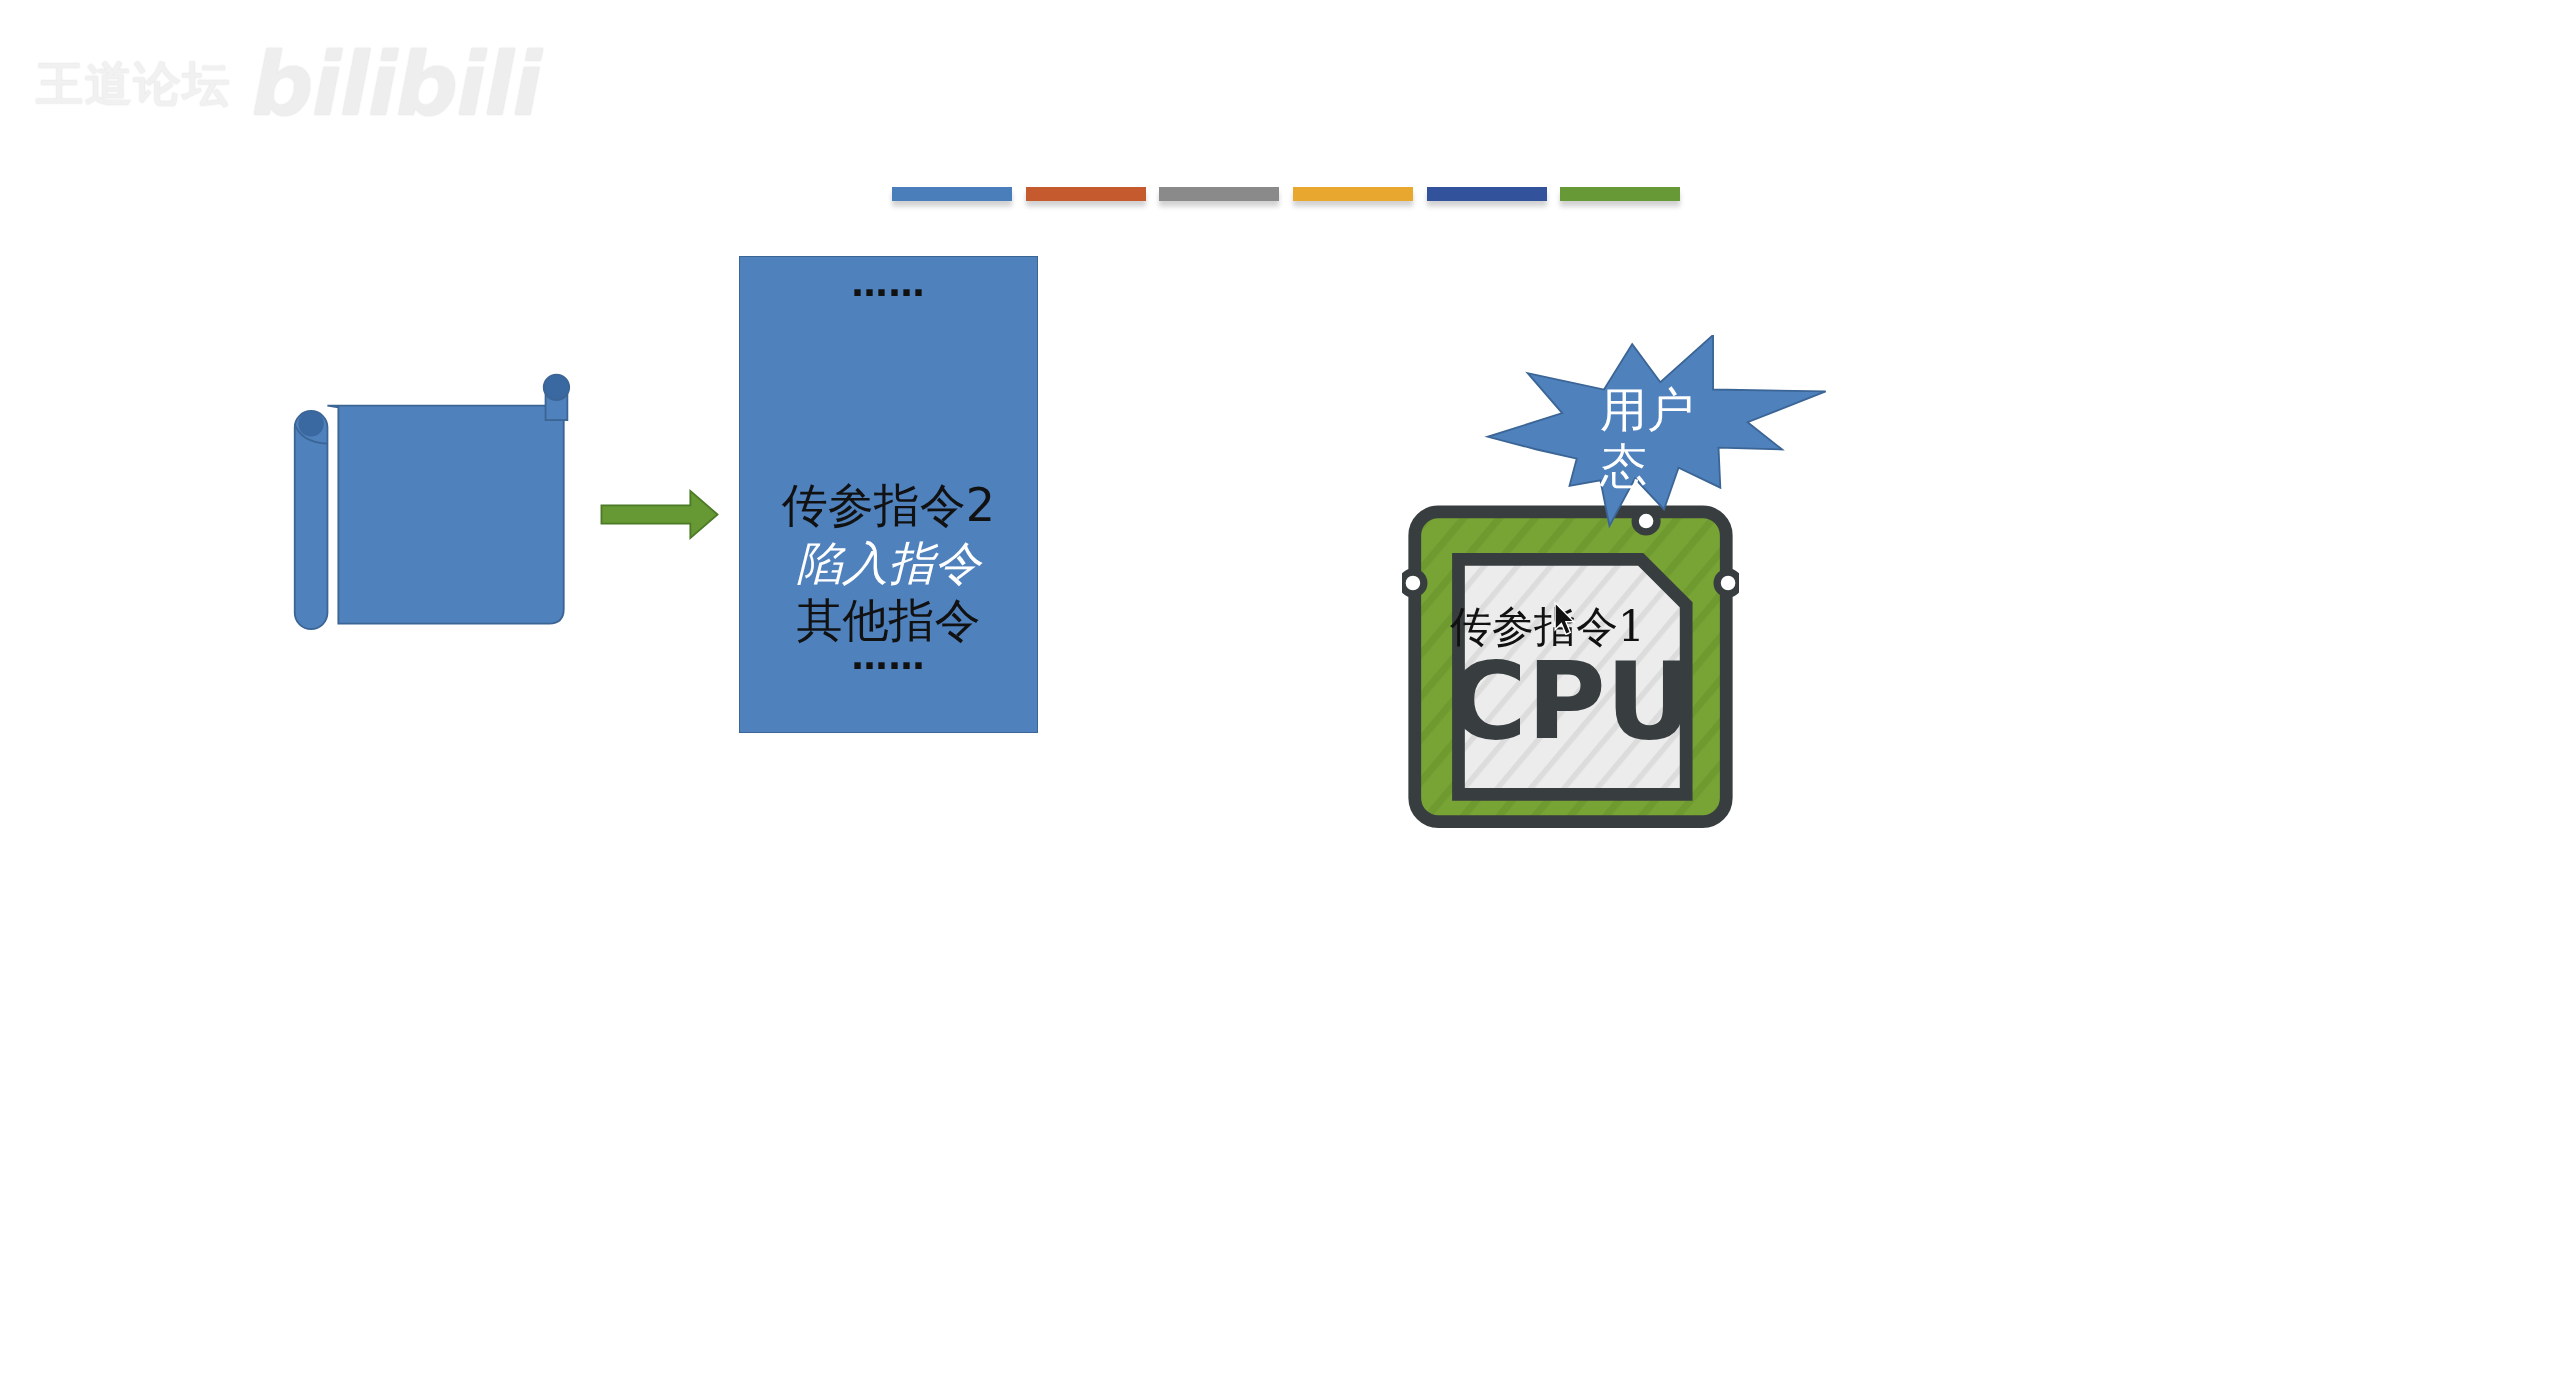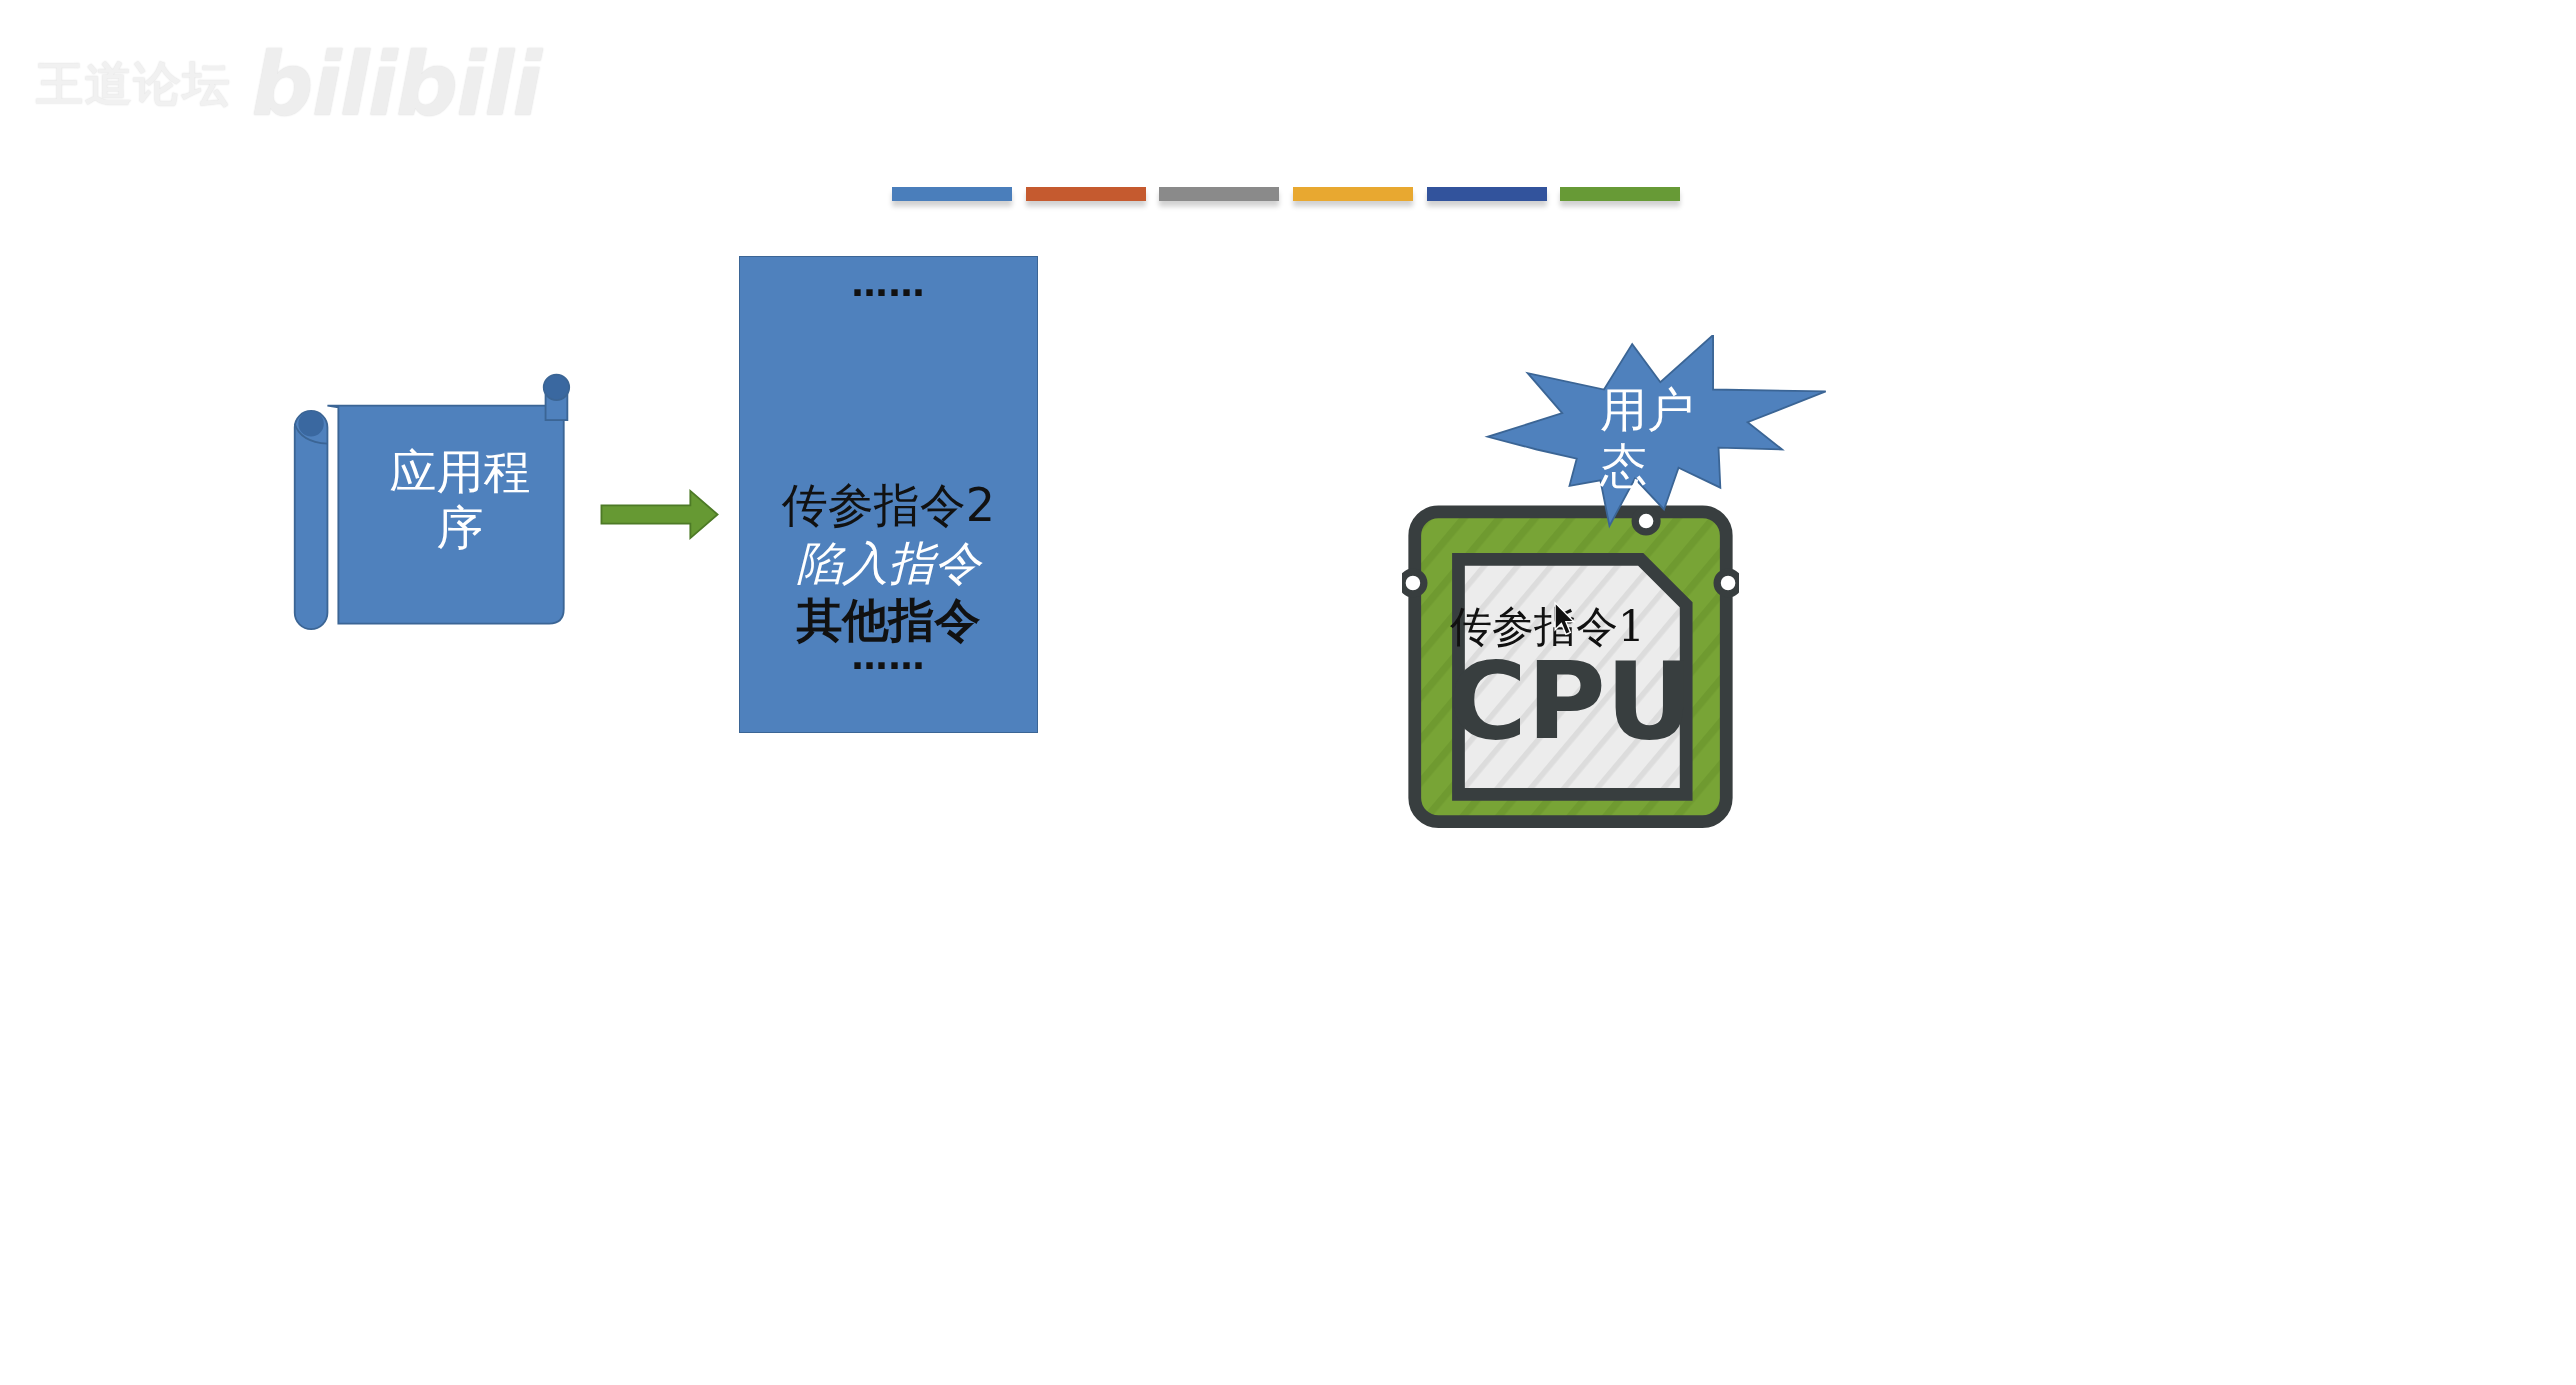--- a/index.html
+++ b/index.html
@@ -54,21 +54,21 @@
       font-size: 36px; font-weight: bold; color: #111; letter-spacing: 0.9px; line-height: 18px;
     }
     .instr-box .dots.top { top: 18px; }
     .instr-box .dots.bottom { top: 391px; }
     .instr-line {
       position: absolute; left: 0; width: 100%; text-align: center;
       font-size: 46px; color: #111111;
     }
     .instr-line.l1 { top: 198px; margin-top: 20px; }
     .instr-line.l2 { top: 276px; color: #ffffff; font-style: italic; }
-    .instr-line.l3 { top: 333px; font-weight: bold; }
+    .instr-line.l3 { top: 333px; }
 
     .cpu { position: absolute; left: 1402px; top: 501px; width: 337px; height: 337px; }
     .cpu svg { position: absolute; left: 0; top: 0; }
     .cpu-instr {
       position: absolute; left: 48px; top: 98px;
       font-size: 42px; color: #111111; white-space: nowrap;
       font-family: "DejaVu Serif", "Liberation Serif", serif;
     }
     .cursor { position: absolute; left: 1553px; top: 601px; }
 
@@ -105,23 +105,20 @@
 
       <path d="M40 38 H300 V262 Q300 278 284 278 H52 V40 Z" fill="#4f81bd" stroke="#3b6595" stroke-width="2"></path>
 
       <rect x="280" y="14" width="24" height="40" fill="#4f81bd" stroke="#3b6595" stroke-width="2"></rect>
       <circle cx="292" cy="18" r="14" fill="#3a68a0" stroke="#3b6595" stroke-width="2"></circle>
 
       <rect x="4" y="44" width="36" height="240" rx="18" ry="18" fill="#4f81bd" stroke="#3b6595" stroke-width="2"></rect>
       <circle cx="22" cy="58" r="14" fill="#3a68a0"></circle>
       <path d="M4 58 Q10 78 40 80" fill="none" stroke="#3b6595" stroke-width="2"></path>
     </svg>
-    <div class="scroll-label">
-      <span style="display:inline-block;width:155px;word-break:break-all;">应用程序</span>
-    </div>
   </div>
 
   <svg class="arrow" width="127" height="55" viewBox="0 0 140 60">
     <path d="M6 20 H104 V4 L134 30 L104 56 V40 H6 Z" fill="#669933" stroke="#4d7a26" stroke-width="2"></path>
   </svg>
 
   <div class="instr-box">
     <div class="dots top">……</div>
     <div class="instr-line l1">传参指令2</div>
     <div class="instr-line l2">陷入指令</div>

